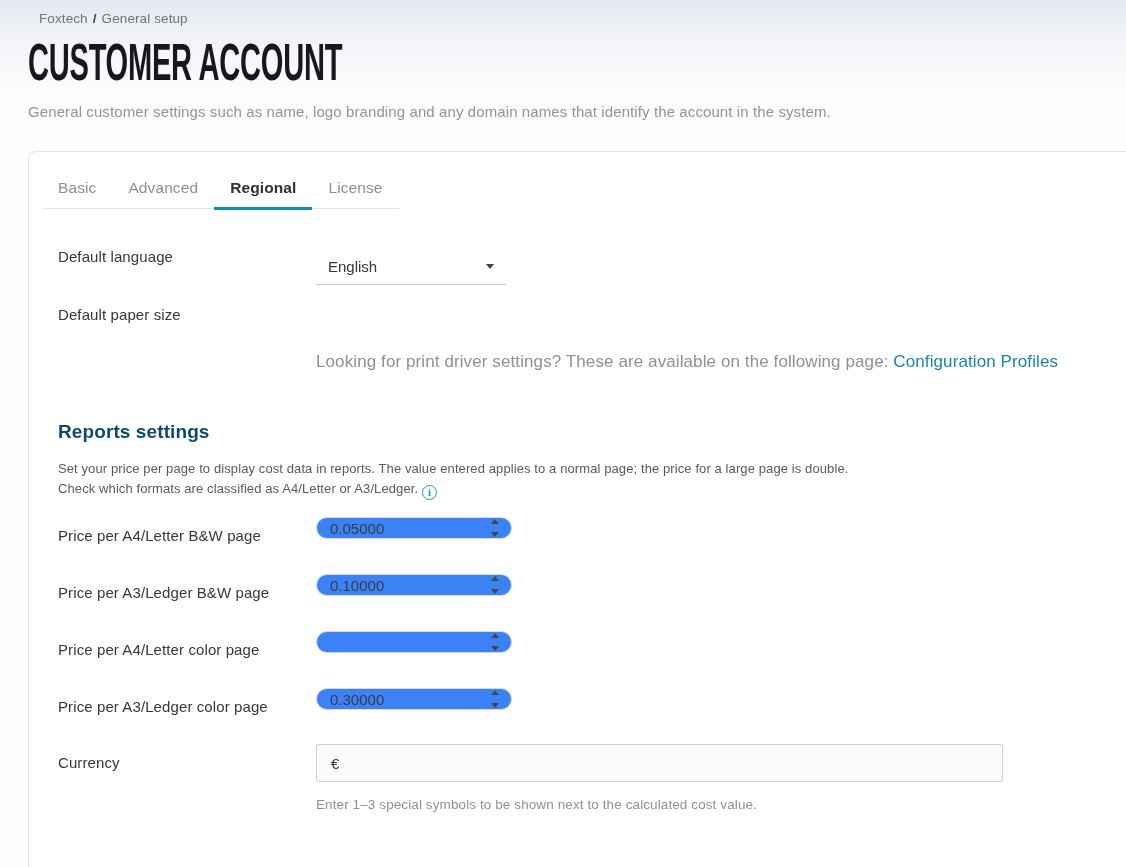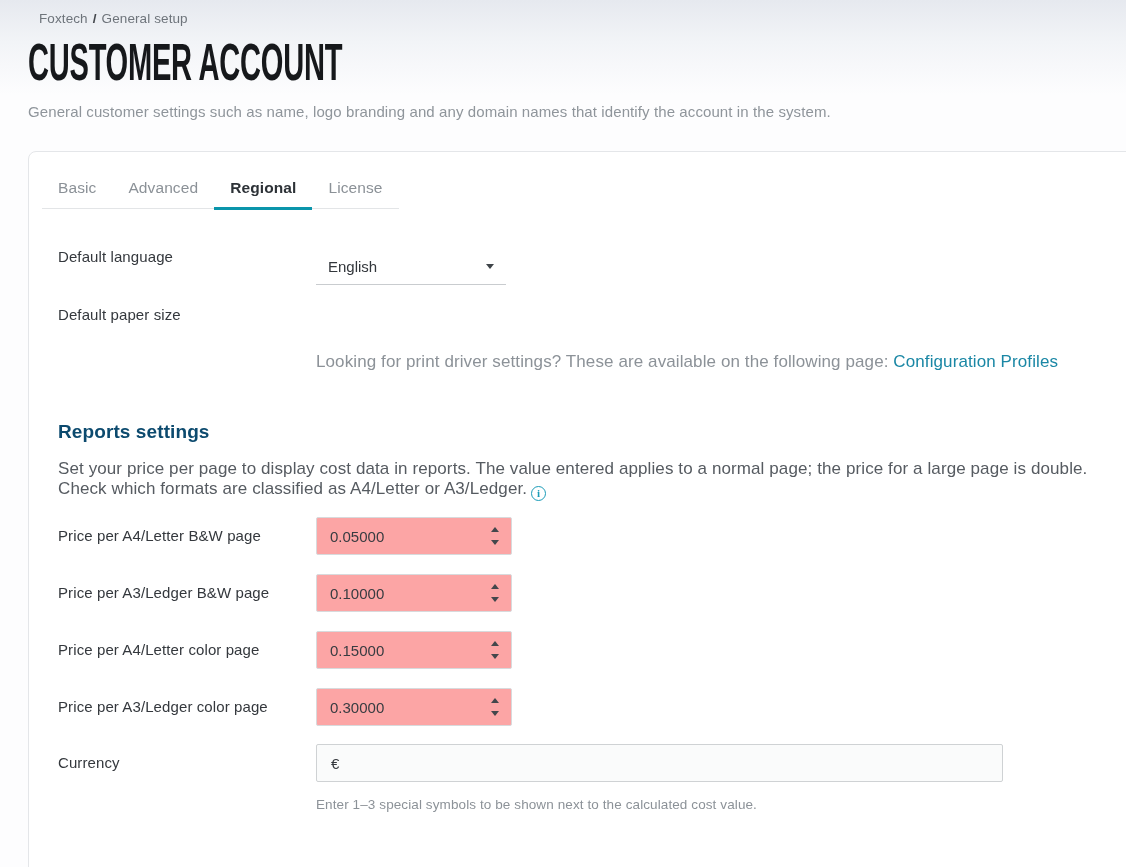--- a/index.html
+++ b/index.html
@@ -75,39 +75,39 @@
     font-size:17px; color:#8c9298; letter-spacing:.1px;
   }
   .note a { color:#1a87a5; text-decoration:none; cursor:pointer; }
 
   .section-heading {
     position:absolute; left:29px; top:269px;
     font-size:19px; font-weight:700; color:#0c4a6e; letter-spacing:.1px;
   }
   .section-desc {
     position:absolute; left:29px; top:307px;
-    font-size:17px; line-height:19.5px; color:#565b61; letter-spacing:.1px;
+    font-size:13px; line-height:19.5px; color:#565b61; letter-spacing:.1px;
   }
   .info-icon {
     display:inline-flex; width:15px; height:15px; margin-left:4px;
     border:1.5px solid #1b9cb8; border-radius:50%;
     align-items:center; justify-content:center;
     vertical-align:-3px; cursor:pointer;
   }
   .info-icon::after {
     content:"i"; font-family:"Liberation Serif", serif;
     font-size:11px; font-weight:700; color:#1b9cb8; line-height:1;
   }
 
   .row { position:absolute; left:0; right:0; height:38px; }
   .row .field-label { top:10px; }
 
   .num-box {
-    position:absolute; left:287px; top:0; width:196px; height:38px;
-    background:#fca5a5; border:1px solid #d8dadc; border-radius:2px;
+    position:absolute; left:287px; top:0; width:196px; height:22px;
+    background:#3b82f6; border:1px solid #d8dadc; border-radius:14px;
   }
   .num-box input {
     position:absolute; left:0; top:0; width:160px; height:100%;
     border:none; outline:none; background:transparent;
     padding:0 0 0 13px; font-family:"Liberation Sans", sans-serif;
     font-size:15px; color:#383c41;
   }
   .spinner {
     position:absolute; right:11px; top:0; height:100%;
     display:flex; flex-direction:column; justify-content:center; gap:7px;
@@ -198,21 +198,20 @@
           <button class="spin-btn">
               <span class="tri-down"></span>
             </button>
         </div>
       </div>
     </div>
 
     <div class="row" style="top:479px;">
       <span class="field-label">Price per A4/Letter color page</span>
       <div class="num-box">
-        <input type="text" value="0.15000" style="">
         <div class="spinner">
           <button class="spin-btn">
               <span class="tri-up"></span>
             </button>
           <button class="spin-btn">
               <span class="tri-down"></span>
             </button>
         </div>
       </div>
     </div>

